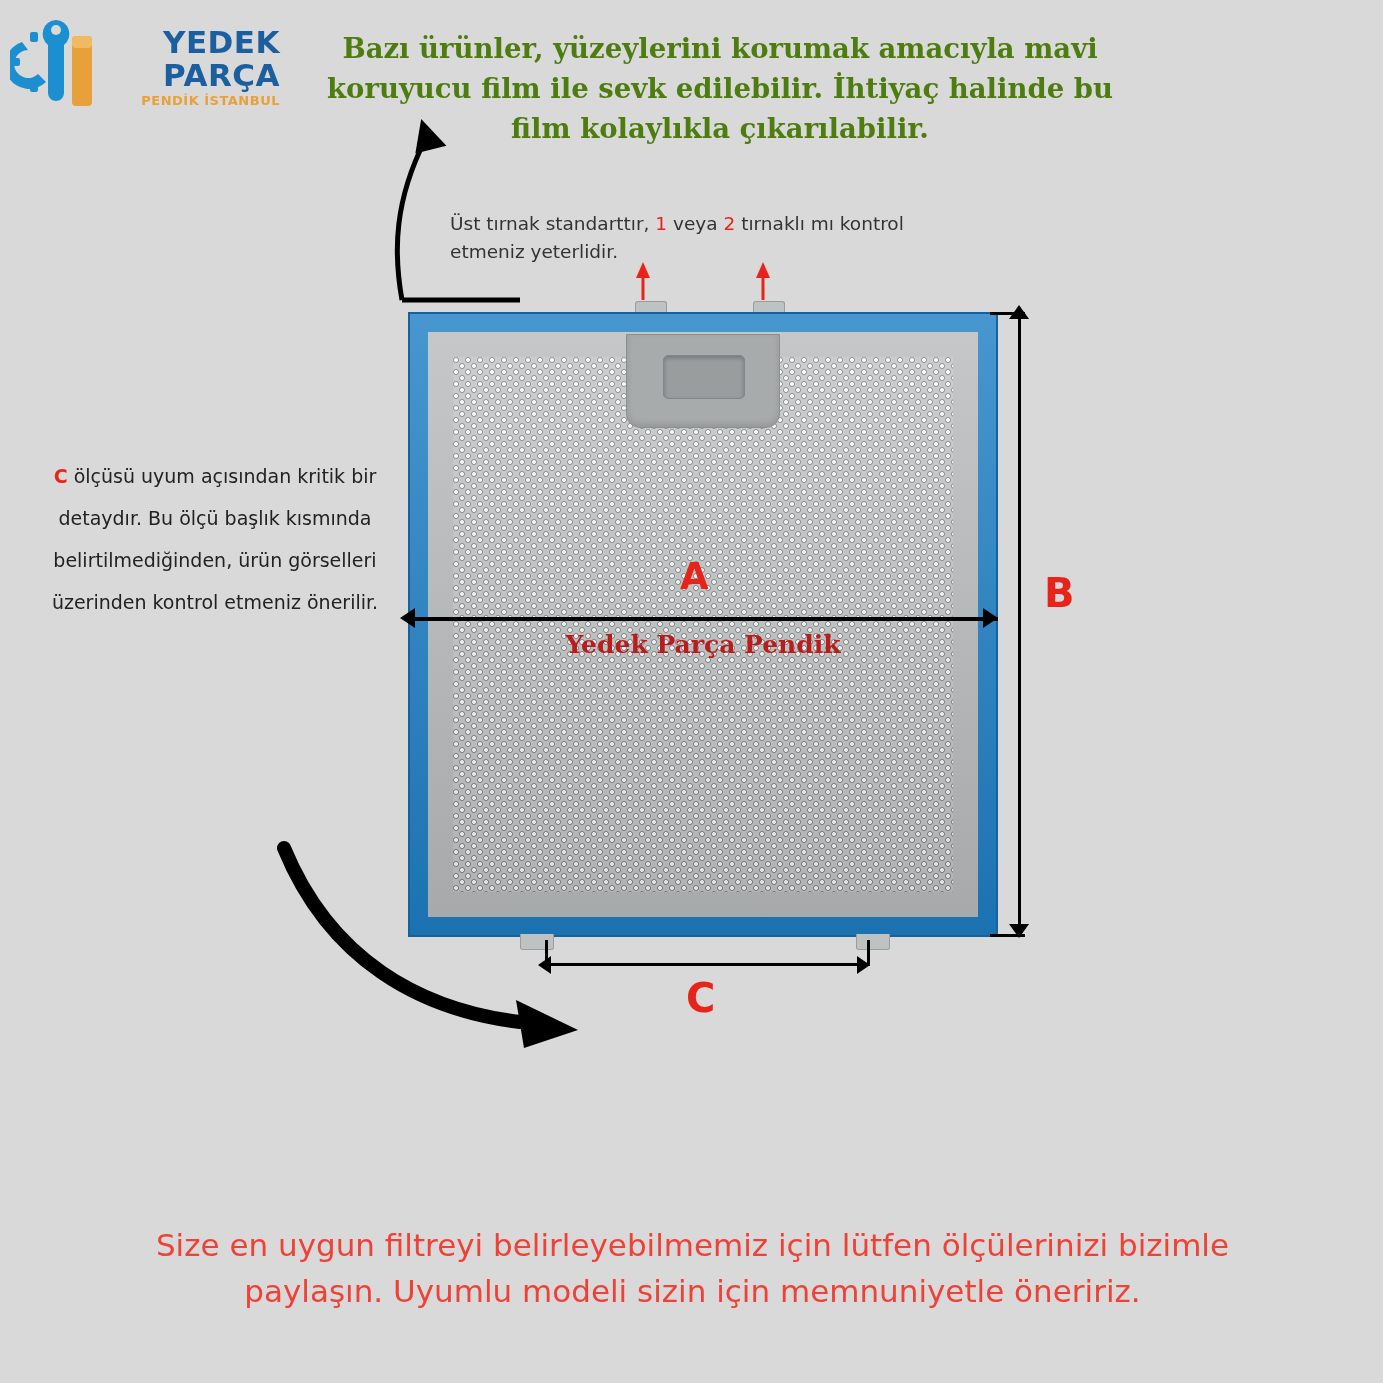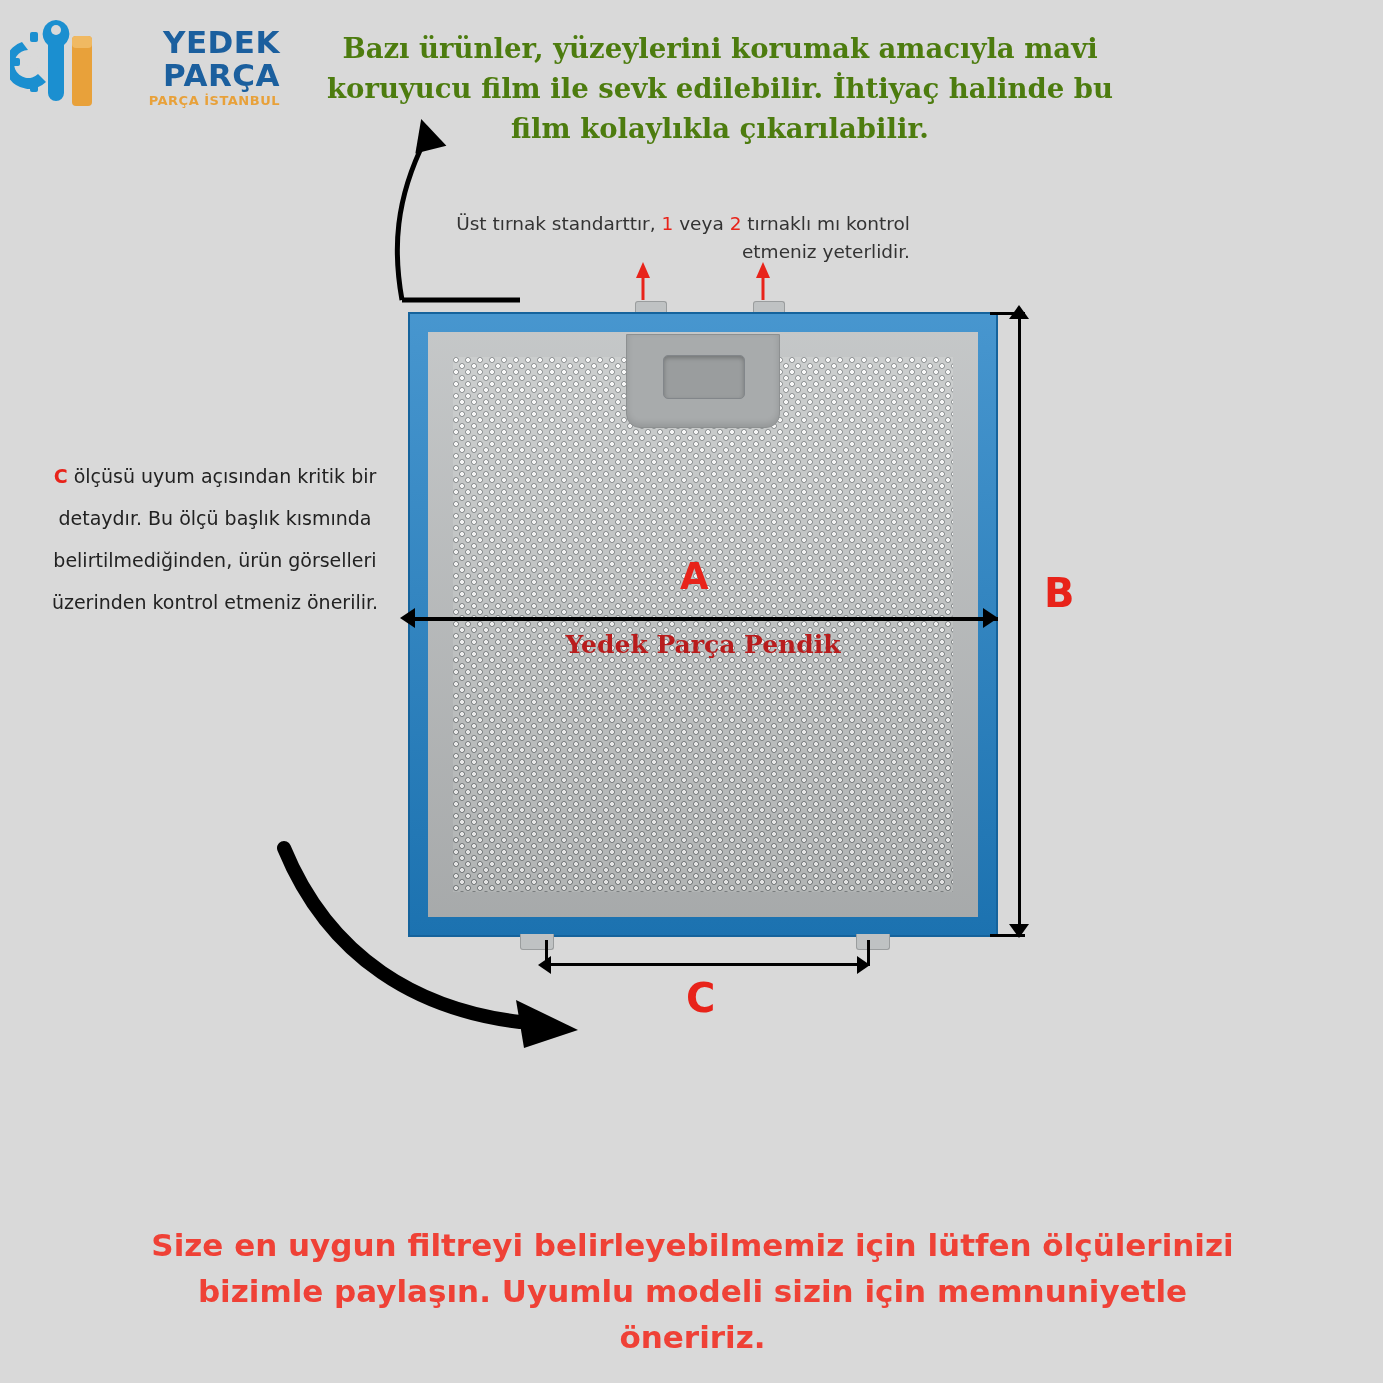--- a/index.html
+++ b/index.html
@@ -67,21 +67,21 @@
     line-height: 40px;
     color: #4d7c0f;
   }
 
   
   .tab-note {
     position: absolute;
     left: 450px;
     top: 210px;
     width: 460px;
-    text-align: right;
+    text-align: left;
     font-family: "DejaVu Sans", sans-serif;
     font-size: 18.5px;
     line-height: 28px;
     color: #333;
   }
   .tab-note .red { color: #e8231a; }
 
   
   .filter-wrap {
     position: absolute;
@@ -329,21 +329,20 @@
   .bottom-red {
     position: absolute;
     left: 130px;
     top: 1222px;
     width: 1125px;
     text-align: center;
     font-family: "DejaVu Sans", sans-serif;
     font-size: 31px;
     line-height: 46px;
     color: #ef4136;
-    font-weight: bold;
   }
 
   
   .overlay {
     position: absolute;
     left: 0; top: 0;
     width: 1383px; height: 1383px;
     pointer-events: none;
   }
 </style>
@@ -366,21 +365,21 @@
           <path d="M46 6 a14 14 0 0 0 -8 25 l0 48 a8 8 0 0 0 16 0 l0 -48 a14 14 0 0 0 -8 -25 z"></path>
           <circle cx="46" cy="16" r="5" fill="#d9d9d9"></circle>
         </g>
         <rect x="62" y="22" width="20" height="70" rx="4" fill="#e8a13a"></rect>
         <rect x="62" y="22" width="20" height="12" rx="4" fill="#f0b962"></rect>
       </svg>
     </div>
     <div class="logo-text">
       <div class="logo-line1">YEDEK</div>
       <div class="logo-line2">PARÇA</div>
-      <div class="logo-sub">PARÇA İSTANBUL</div>
+      <div class="logo-sub">PENDİK İSTANBUL</div>
     </div>
   </div>
 
   <div class="top-heading">Bazı ürünler, yüzeylerini korumak amacıyla mavi koruyucu film ile sevk edilebilir. İhtiyaç halinde bu film kolaylıkla çıkarılabilir.</div>
 
   <div class="tab-note">
     <span>Üst tırnak standarttır, </span><span class="red">1</span><span> veya </span><span class="red">2</span><span> tırnaklı mı kontrol etmeniz yeterlidir.</span>
   </div>
 
   <div class="left-par">

